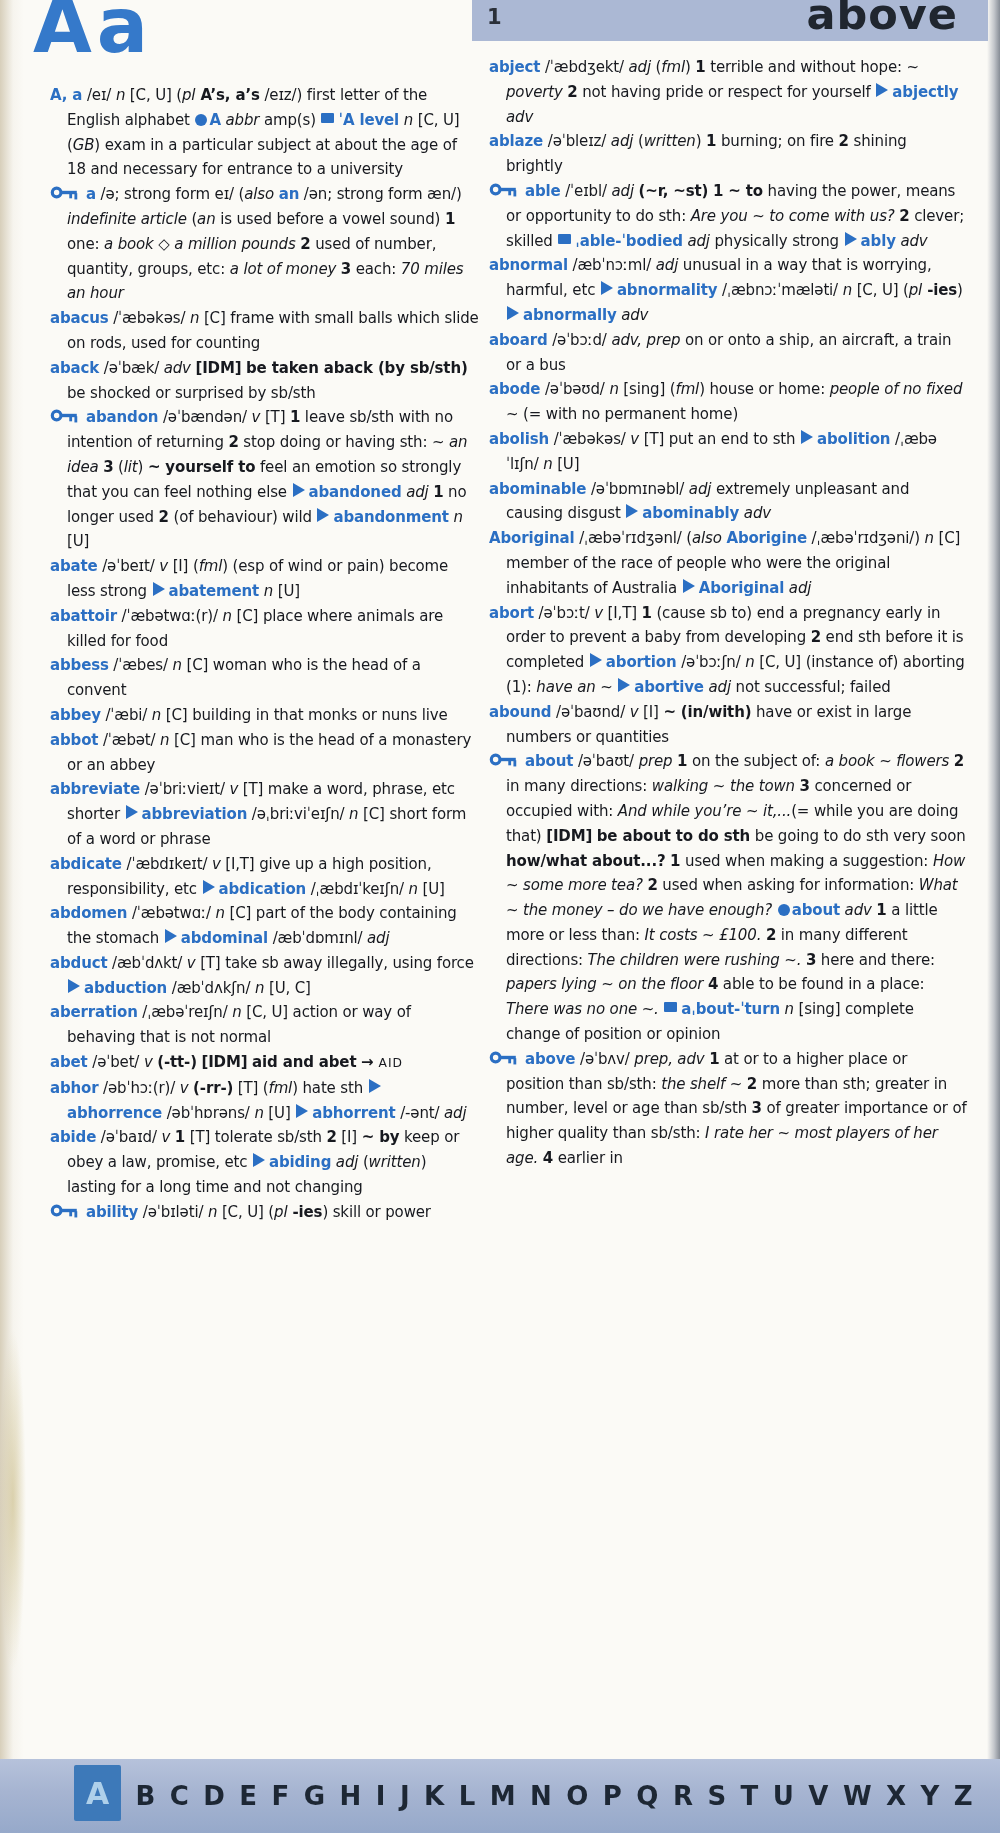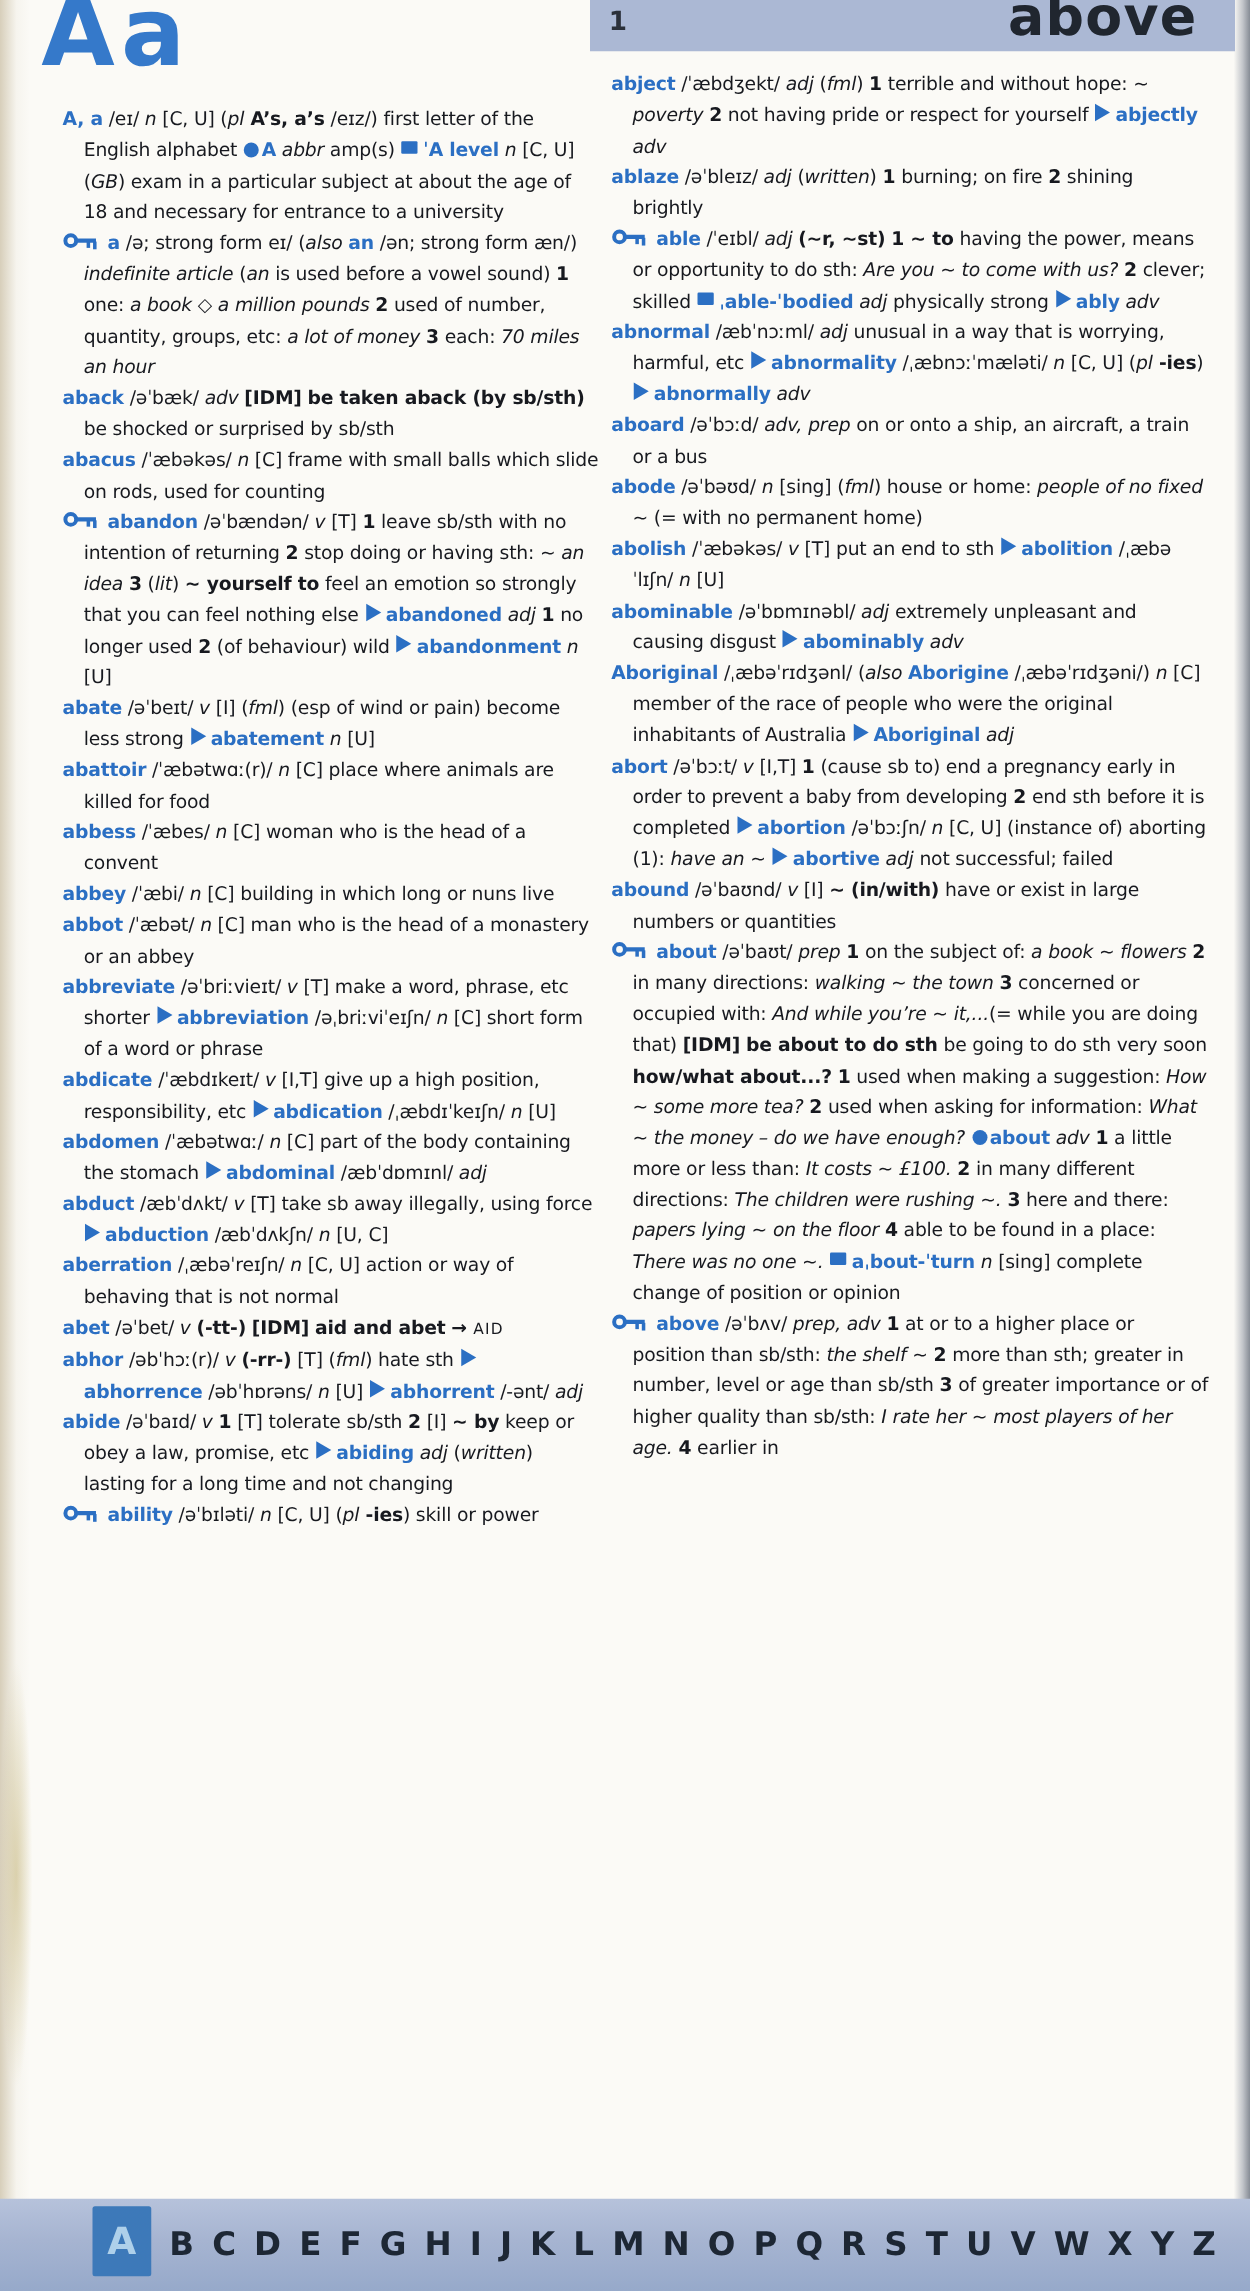--- a/index.html
+++ b/index.html
@@ -71,32 +71,32 @@
   <h1 class="big-letter">Aa</h1>
 
   <div class="col col-left" id="col-left">
       <div class="entry"><span class="hw">A, a</span><span class=""> /eɪ/ </span><span class="it">n</span><span class=""> [C, U] (</span><span class="it">pl</span><span class="bd"> A’s, a’s</span><span class=""> /eɪz/) first letter of the English alphabet </span><span class="dot"></span><span class="hw">A</span><span class=""> </span><span class="it">abbr</span><span class=""> amp(s) </span><span class="sq"></span><span class="hw">ˈA level</span><span class=""> </span><span class="it">n</span><span class=""> [C, U] (</span><span class="it">GB</span><span class="">) exam in a particular subject at about the age of 18 and necessary for entrance to a university</span></div>
       <div class="entry"><span class="key-icon"><svg width="32" height="15" viewBox="0 0 34 16" xmlns="http://www.w3.org/2000/svg">
             <circle cx="7" cy="8" r="4.6" fill="none" stroke="#2b6fc3" stroke-width="3.4"></circle>
             <rect x="11.5" y="6.2" width="17" height="3.6" fill="#2b6fc3"></rect>
             <rect x="20.5" y="8.8" width="3" height="5.4" fill="#2b6fc3"></rect>
             <rect x="26" y="8.8" width="3" height="6.6" fill="#2b6fc3"></rect>
           </svg></span><span class="hw">a</span><span class=""> /ə; strong form eɪ/ (</span><span class="it">also</span><span class=""> </span><span class="hw">an</span><span class=""> /ən; strong form æn/) </span><span class="it">indefinite article</span><span class=""> (</span><span class="it">an</span><span class=""> is used before a vowel sound) </span><span class="bd">1</span><span class=""> one: </span><span class="it">a book ◇ a million pounds</span><span class=""> </span><span class="bd">2</span><span class=""> used of number, quantity, groups, etc: </span><span class="it">a lot of money</span><span class=""> </span><span class="bd">3</span><span class=""> each: </span><span class="it">70 miles an hour</span></div>
+      <div class="entry"><span class="hw">abacus</span><span class=""> /ˈæbəkəs/ </span><span class="it">n</span><span class=""> [C] frame with small balls which slide on rods, used for counting</span></div>
       <div class="entry"><span class="hw">aback</span><span class=""> /əˈbæk/ </span><span class="it">adv</span><span class=""> </span><span class="bd">[IDM]</span><span class=""> </span><span class="bd">be taken aback (by sb/sth)</span><span class=""> be shocked or surprised by sb/sth</span></div>
-      <div class="entry"><span class="hw">abacus</span><span class=""> /ˈæbəkəs/ </span><span class="it">n</span><span class=""> [C] frame with small balls which slide on rods, used for counting</span></div>
       <div class="entry"><span class="key-icon"><svg width="32" height="15" viewBox="0 0 34 16" xmlns="http://www.w3.org/2000/svg">
             <circle cx="7" cy="8" r="4.6" fill="none" stroke="#2b6fc3" stroke-width="3.4"></circle>
             <rect x="11.5" y="6.2" width="17" height="3.6" fill="#2b6fc3"></rect>
             <rect x="20.5" y="8.8" width="3" height="5.4" fill="#2b6fc3"></rect>
             <rect x="26" y="8.8" width="3" height="6.6" fill="#2b6fc3"></rect>
           </svg></span><span class="hw">abandon</span><span class=""> /əˈbændən/ </span><span class="it">v</span><span class=""> [T] </span><span class="bd">1</span><span class=""> leave sb/sth with no intention of returning </span><span class="bd">2</span><span class=""> stop doing or having sth: </span><span class="it">~ an idea</span><span class=""> </span><span class="bd">3</span><span class=""> (</span><span class="it">lit</span><span class="">) </span><span class="bd">~ yourself to</span><span class=""> feel an emotion so strongly that you can feel nothing else </span><span class="tri"></span><span class="hw">abandoned</span><span class=""> </span><span class="it">adj</span><span class=""> </span><span class="bd">1</span><span class=""> no longer used </span><span class="bd">2</span><span class=""> (of behaviour) wild </span><span class="tri"></span><span class="hw">abandonment</span><span class=""> </span><span class="it">n</span><span class=""> [U]</span></div>
       <div class="entry"><span class="hw">abate</span><span class=""> /əˈbeɪt/ </span><span class="it">v</span><span class=""> [I] (</span><span class="it">fml</span><span class="">) (esp of wind or pain) become less strong </span><span class="tri"></span><span class="hw">abatement</span><span class=""> </span><span class="it">n</span><span class=""> [U]</span></div>
       <div class="entry"><span class="hw">abattoir</span><span class=""> /ˈæbətwɑː(r)/ </span><span class="it">n</span><span class=""> [C] place where animals are killed for food</span></div>
       <div class="entry"><span class="hw">abbess</span><span class=""> /ˈæbes/ </span><span class="it">n</span><span class=""> [C] woman who is the head of a convent</span></div>
-      <div class="entry"><span class="hw">abbey</span><span class=""> /ˈæbi/ </span><span class="it">n</span><span class=""> [C] building in which long or nuns live</span></div>
+      <div class="entry"><span class="hw">abbey</span><span class=""> /ˈæbi/ </span><span class="it">n</span><span class=""> [C] building in that monks or nuns live</span></div>
       <div class="entry"><span class="hw">abbot</span><span class=""> /ˈæbət/ </span><span class="it">n</span><span class=""> [C] man who is the head of a monastery or an abbey</span></div>
       <div class="entry"><span class="hw">abbreviate</span><span class=""> /əˈbriːvieɪt/ </span><span class="it">v</span><span class=""> [T] make a word, phrase, etc shorter </span><span class="tri"></span><span class="hw">abbreviation</span><span class=""> /əˌbriːviˈeɪʃn/ </span><span class="it">n</span><span class=""> [C] short form of a word or phrase</span></div>
       <div class="entry"><span class="hw">abdicate</span><span class=""> /ˈæbdɪkeɪt/ </span><span class="it">v</span><span class=""> [I,T] give up a high position, responsibility, etc </span><span class="tri"></span><span class="hw">abdication</span><span class=""> /ˌæbdɪˈkeɪʃn/ </span><span class="it">n</span><span class=""> [U]</span></div>
       <div class="entry"><span class="hw">abdomen</span><span class=""> /ˈæbətwɑː/ </span><span class="it">n</span><span class=""> [C] part of the body containing the stomach </span><span class="tri"></span><span class="hw">abdominal</span><span class=""> /æbˈdɒmɪnl/ </span><span class="it">adj</span></div>
       <div class="entry"><span class="hw">abduct</span><span class=""> /æbˈdʌkt/ </span><span class="it">v</span><span class=""> [T] take sb away illegally, using force </span><span class="tri"></span><span class="hw">abduction</span><span class=""> /æbˈdʌkʃn/ </span><span class="it">n</span><span class=""> [U, C]</span></div>
       <div class="entry"><span class="hw">aberration</span><span class=""> /ˌæbəˈreɪʃn/ </span><span class="it">n</span><span class=""> [C, U] action or way of behaving that is not normal</span></div>
       <div class="entry"><span class="hw">abet</span><span class=""> /əˈbet/ </span><span class="it">v</span><span class=""> </span><span class="bd">(-tt-)</span><span class=""> </span><span class="bd">[IDM]</span><span class=""> </span><span class="bd">aid and abet</span><span class=""> </span><span class="xr">→ </span><span class="sc">AID</span></div>
       <div class="entry"><span class="hw">abhor</span><span class=""> /əbˈhɔː(r)/ </span><span class="it">v</span><span class=""> </span><span class="bd">(-rr-)</span><span class=""> [T] (</span><span class="it">fml</span><span class="">) hate sth </span><span class="tri"></span><span class="hw">abhorrence</span><span class=""> /əbˈhɒrəns/ </span><span class="it">n</span><span class=""> [U] </span><span class="tri"></span><span class="hw">abhorrent</span><span class=""> /-ənt/ </span><span class="it">adj</span></div>
       <div class="entry"><span class="hw">abide</span><span class=""> /əˈbaɪd/ </span><span class="it">v</span><span class=""> </span><span class="bd">1</span><span class=""> [T] tolerate sb/sth </span><span class="bd">2</span><span class=""> [I] </span><span class="bd">~ by</span><span class=""> keep or obey a law, promise, etc </span><span class="tri"></span><span class="hw">abiding</span><span class=""> </span><span class="it">adj</span><span class=""> (</span><span class="it">written</span><span class="">) lasting for a long time and not changing</span></div>
       <div class="entry"><span class="key-icon"><svg width="32" height="15" viewBox="0 0 34 16" xmlns="http://www.w3.org/2000/svg">

